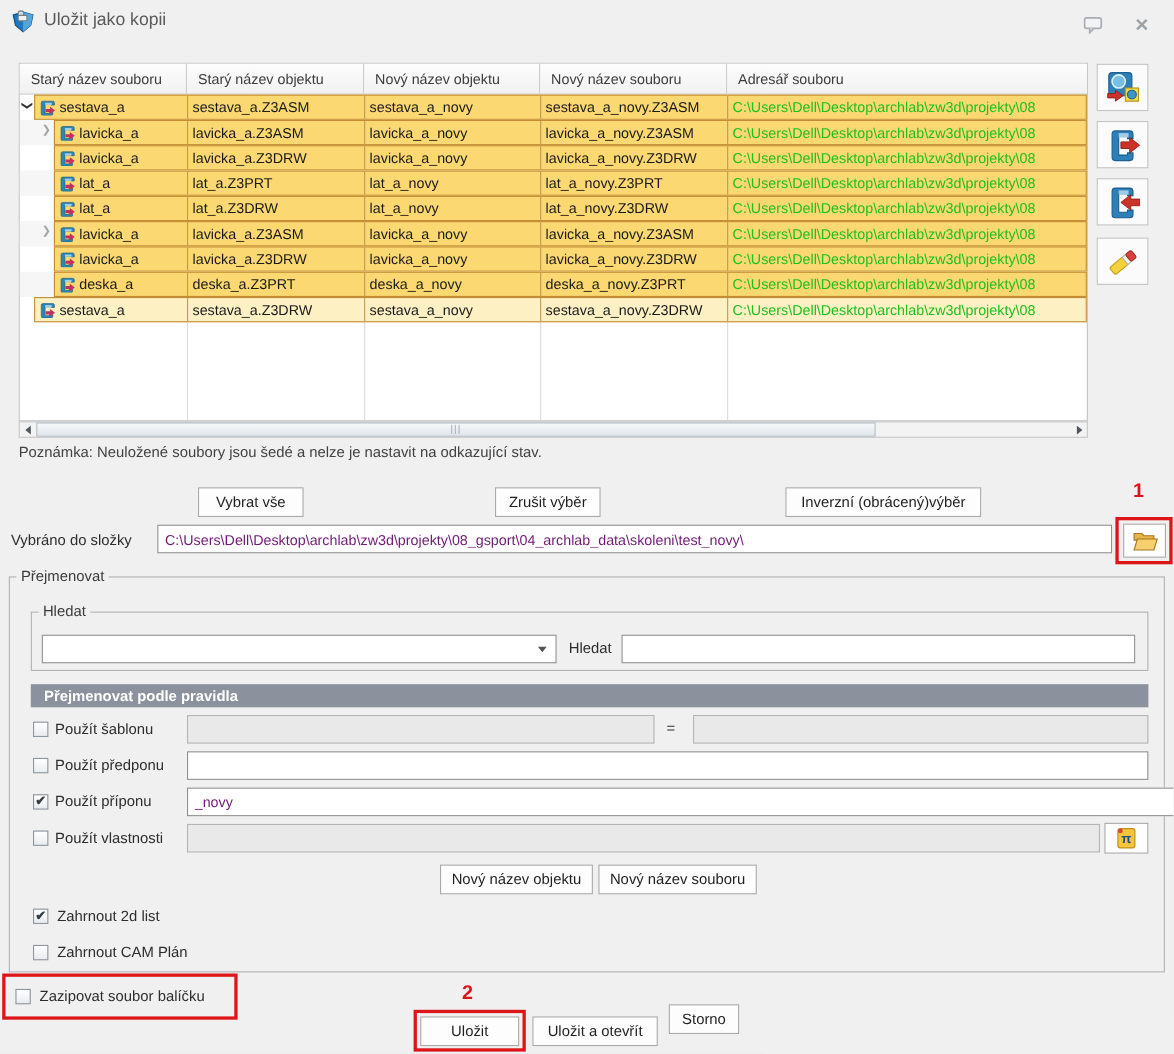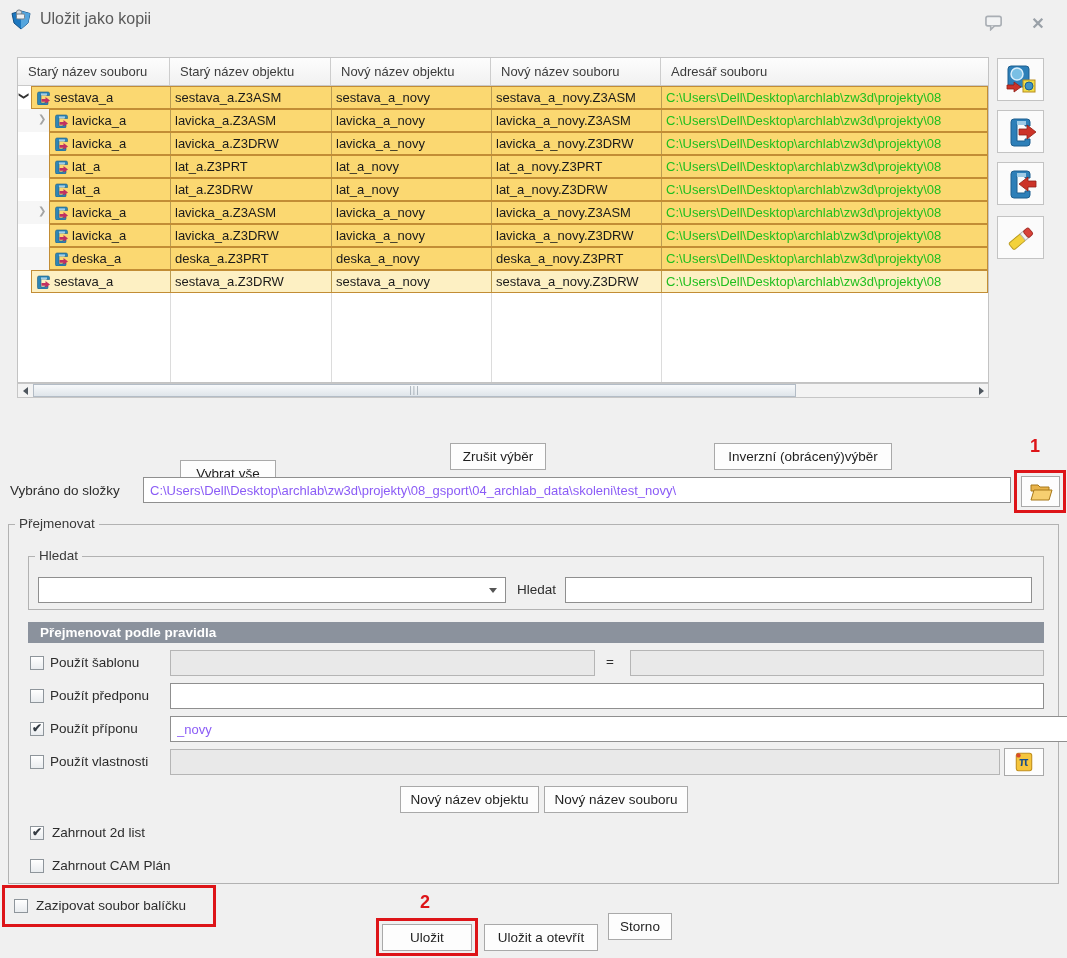--- a/index.html
+++ b/index.html
@@ -44,21 +44,21 @@
             border:1px solid #b3bcc6;display:flex;align-items:center;justify-content:center;}
   .hs-grip{font-size:9px;letter-spacing:1px;color:#9aa4ae;line-height:9px;}
   
   .note{position:absolute;left:17px;top:403px;font-size:13.5px;color:#424242;}
   .btn{position:absolute;height:27px;background:#fdfdfd;border:1px solid #a9a9a9;
        display:flex;align-items:center;justify-content:center;font-size:13.5px;color:#1f1f1f;cursor:default;}
   .annot{position:absolute;color:#dd1418;font-weight:bold;font-size:18px;}
   .redbox{position:absolute;border:3px solid #dd1418;z-index:5;}
   .lbl{position:absolute;font-size:13.5px;color:#2d2d2d;white-space:nowrap;}
   .inp{position:absolute;height:26px;border:1px solid #8f8f8f;background:#fff;
-       font-family:"Liberation Sans",sans-serif;font-size:13px;color:#8b5cf6;padding:0 6px;}
+       font-family:"Liberation Sans",sans-serif;font-size:13px;color:#701a75;padding:0 6px;}
   .inp.dis{background:#e9e9e9;border-color:#b5b5b5;}
   
   .groupbox{position:absolute;border:1px solid #b2b2b2;}
   .legend{position:absolute;top:-9px;left:6px;background:#f0f0f0;padding:0 4px;font-size:13.5px;color:#3a3a3a;}
   .rule-header{position:absolute;left:28px;top:622px;width:1016px;height:21px;background:#8b929d;
                color:#fff;font-size:13.5px;font-weight:bold;display:flex;align-items:center;padding-left:12px;}
   .combo{position:absolute;left:38px;top:577px;width:468px;height:26px;background:#fff;border:1px solid #8f8f8f;}
   .combo .arrow{position:absolute;right:8px;top:10px;width:0;height:0;
                 border-left:4px solid transparent;border-right:4px solid transparent;border-top:5px solid #555;}
   .cb{position:absolute;width:14px;height:14px;border:1px solid #8e959b;background:linear-gradient(#ffffff,#e9ecef);}
@@ -289,22 +289,23 @@
         <div class="tri"></div>
       </div>
     <div class="hs-thumb">
         <span class="hs-grip">|||</span>
       </div>
     <div class="hs-arrow hs-right">
         <div class="tri"></div>
       </div>
   </div>
 
-
-  <div class="btn" style="left:180px;top:460px;width:96px">Vybrat vše</div>
+  <div class="note">Poznámka: Neuložené soubory jsou šedé a nelze je nastavit na odkazující stav.</div>
+
+  <div class="btn" style="left:180px;top:443px;width:96px">Vybrat vše</div>
   <div class="btn" style="left:450px;top:443px;width:96px">Zrušit výběr</div>
   <div class="btn" style="left:714px;top:443px;width:178px">Inverzní (obrácený)výběr</div>
   <div class="annot" style="left:1030px;top:436px">1</div>
 
   <span class="lbl" style="left:10px;top:483px">Vybráno do složky</span>
   <input class="inp" style="left: 143px; top: 477px; width: 868px;" value="C:\Users\Dell\Desktop\archlab\zw3d\projekty\08_gsport\04_archlab_data\skoleni\test_novy\">
   <div class="redbox" style="left:1014px;top:470px;width:52px;height:43px"></div>
   <div class="btn" style="left:1021px;top:476px;width:39px;height:31px">
     <svg width="26" height="20" viewBox="0 0 24 20">
       <path d="M2 3 h7 l2 2 h9 v4 H2 z" fill="#e8b34a" stroke="#a87818"></path>

